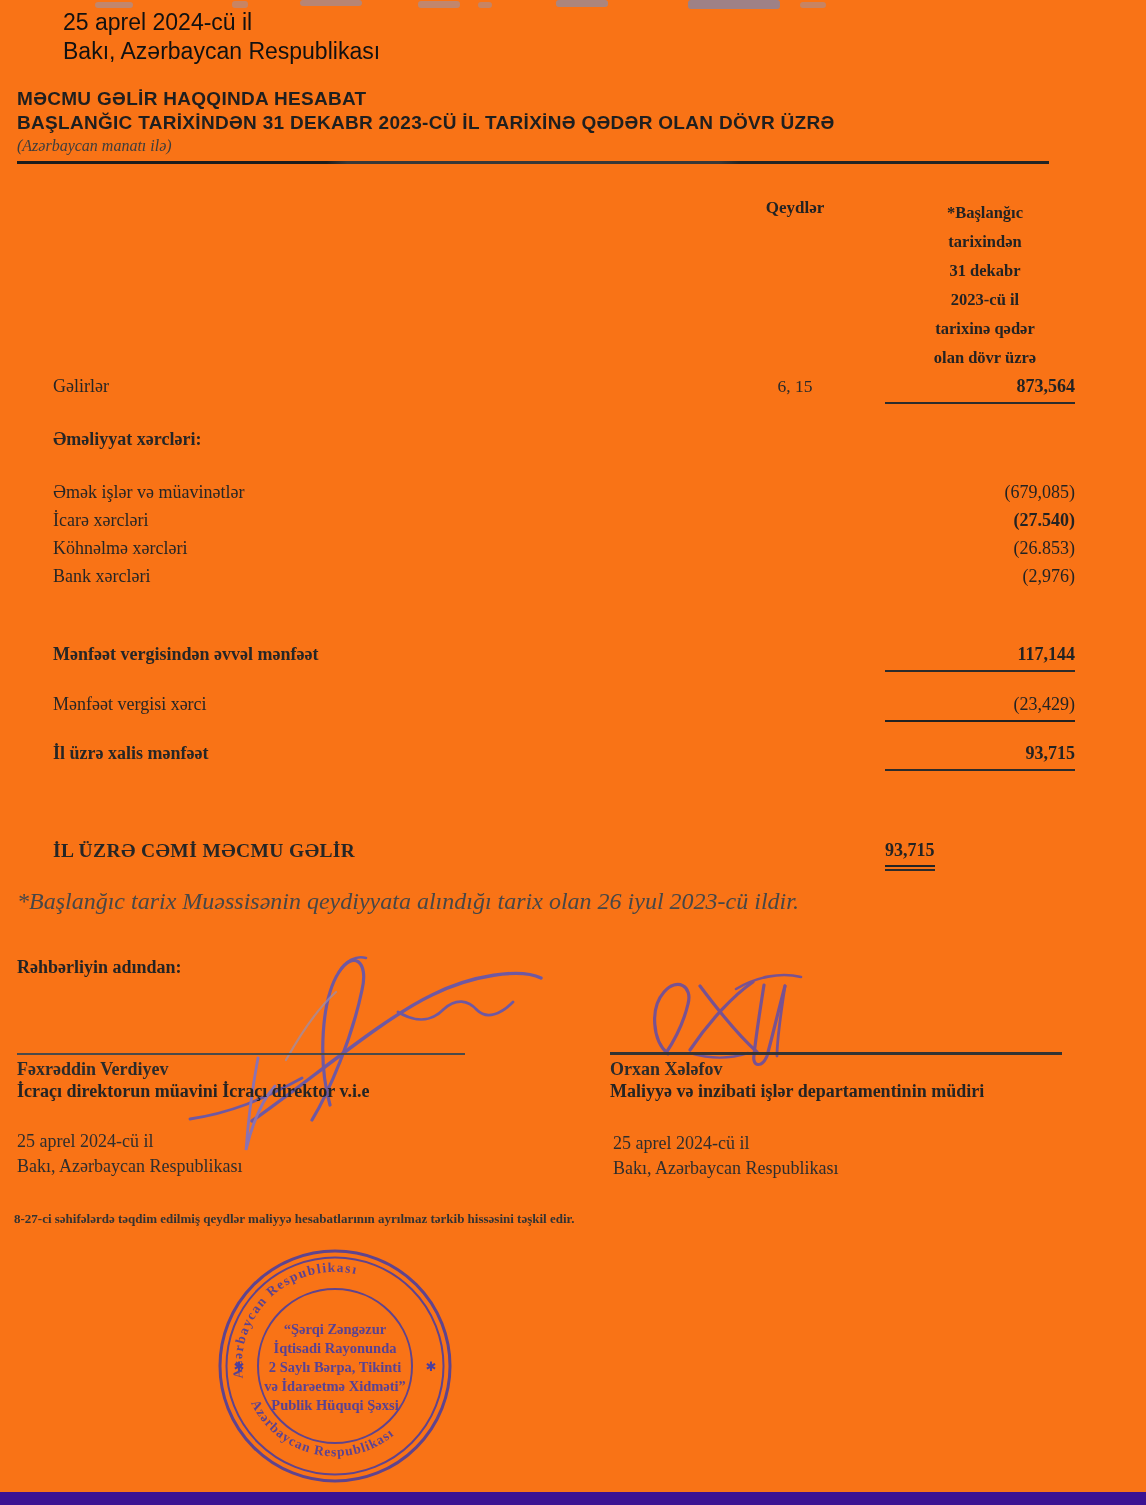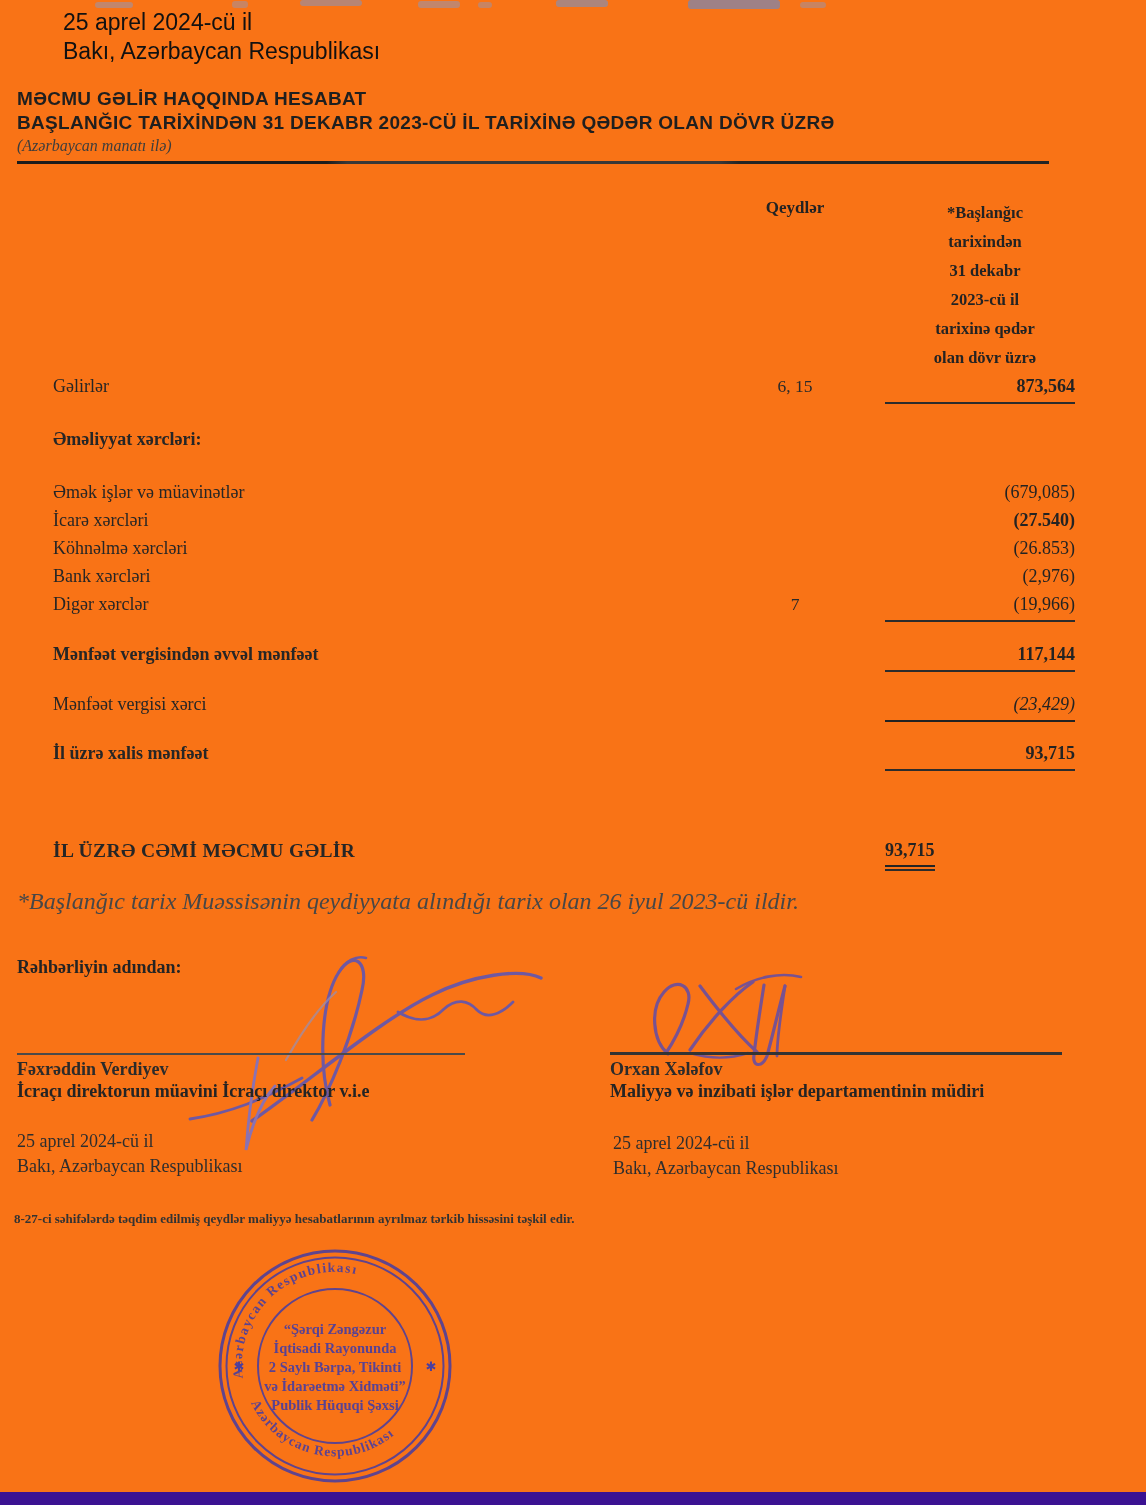--- a/index.html
+++ b/index.html
@@ -42,21 +42,21 @@
   }
   .period-head{line-height:29px;font-size:16.5px;}
   
   .row{position:absolute;left:0;width:1146px;height:30px;}
   .row .lbl{position:absolute;left:25px;font-size:18px;white-space:nowrap;color:#262626;margin-left:28px;}
   .row .note{position:absolute;left:745px;width:100px;text-align:center;font-size:17.5px;color:#2a2a2a;}
   .row .val{position:absolute;left:885px;width:190px;text-align:right;font-size:18px;color:#232323;}
   .row.lbl-b .lbl{font-weight:bold;}
   .row.val-b .val{font-weight:bold;}
   .row.ul .val{border-bottom:2px solid #2c2c2c;padding-bottom:5px;}
-  .row.ul-thick .val{border-bottom:2.5px solid #222;padding-bottom:5px;font-style:italic;}
+  .row.ul-thick .val{border-bottom:2.5px solid #222;padding-bottom:5px;}
   .row.dul .val{border-bottom:2px solid #242424;padding-bottom:5px;position:relative;}
   .row.dul .val:after{
     content:"";position:absolute;left:0;right:0;bottom:-6px;height:2px;background:#2c2c2c;
   }
   .row.caps .lbl{font-size:19.5px;letter-spacing:.4px;}
   
   .footnote{
     position:absolute;left:17px;font-style:italic;font-size:24px;color:#474747;white-space:nowrap;
   }
   .mgmt-label{position:absolute;left:17px;font-weight:bold;font-size:18px;color:#242424;}
@@ -119,25 +119,20 @@
     <span class="lbl">İcarə xərcləri</span>
     <span class="val">(27.540)</span>
   </div>
   <div class="row" style="top:538px;">
     <span class="lbl">Köhnəlmə xərcləri</span>
     <span class="val">(26.853)</span>
   </div>
   <div class="row" style="top:566px;">
     <span class="lbl">Bank xərcləri</span>
     <span class="val">(2,976)</span>
-  </div>
-  <div class="row ul" style="top:594px;">
-    <span class="lbl">Digər xərclər</span>
-    <span class="note">7</span>
-    <span class="val">(19,966)</span>
   </div>
   <div class="row lbl-b val-b ul" style="top:644px;">
     <span class="lbl">Mənfəət vergisindən əvvəl mənfəət</span>
     <span class="val">117,144</span>
   </div>
   <div class="row ul-thick" style="top:694px;">
     <span class="lbl">Mənfəət vergisi xərci</span>
     <span class="val">(23,429)</span>
   </div>
   <div class="row lbl-b val-b ul" style="top:743px;">

